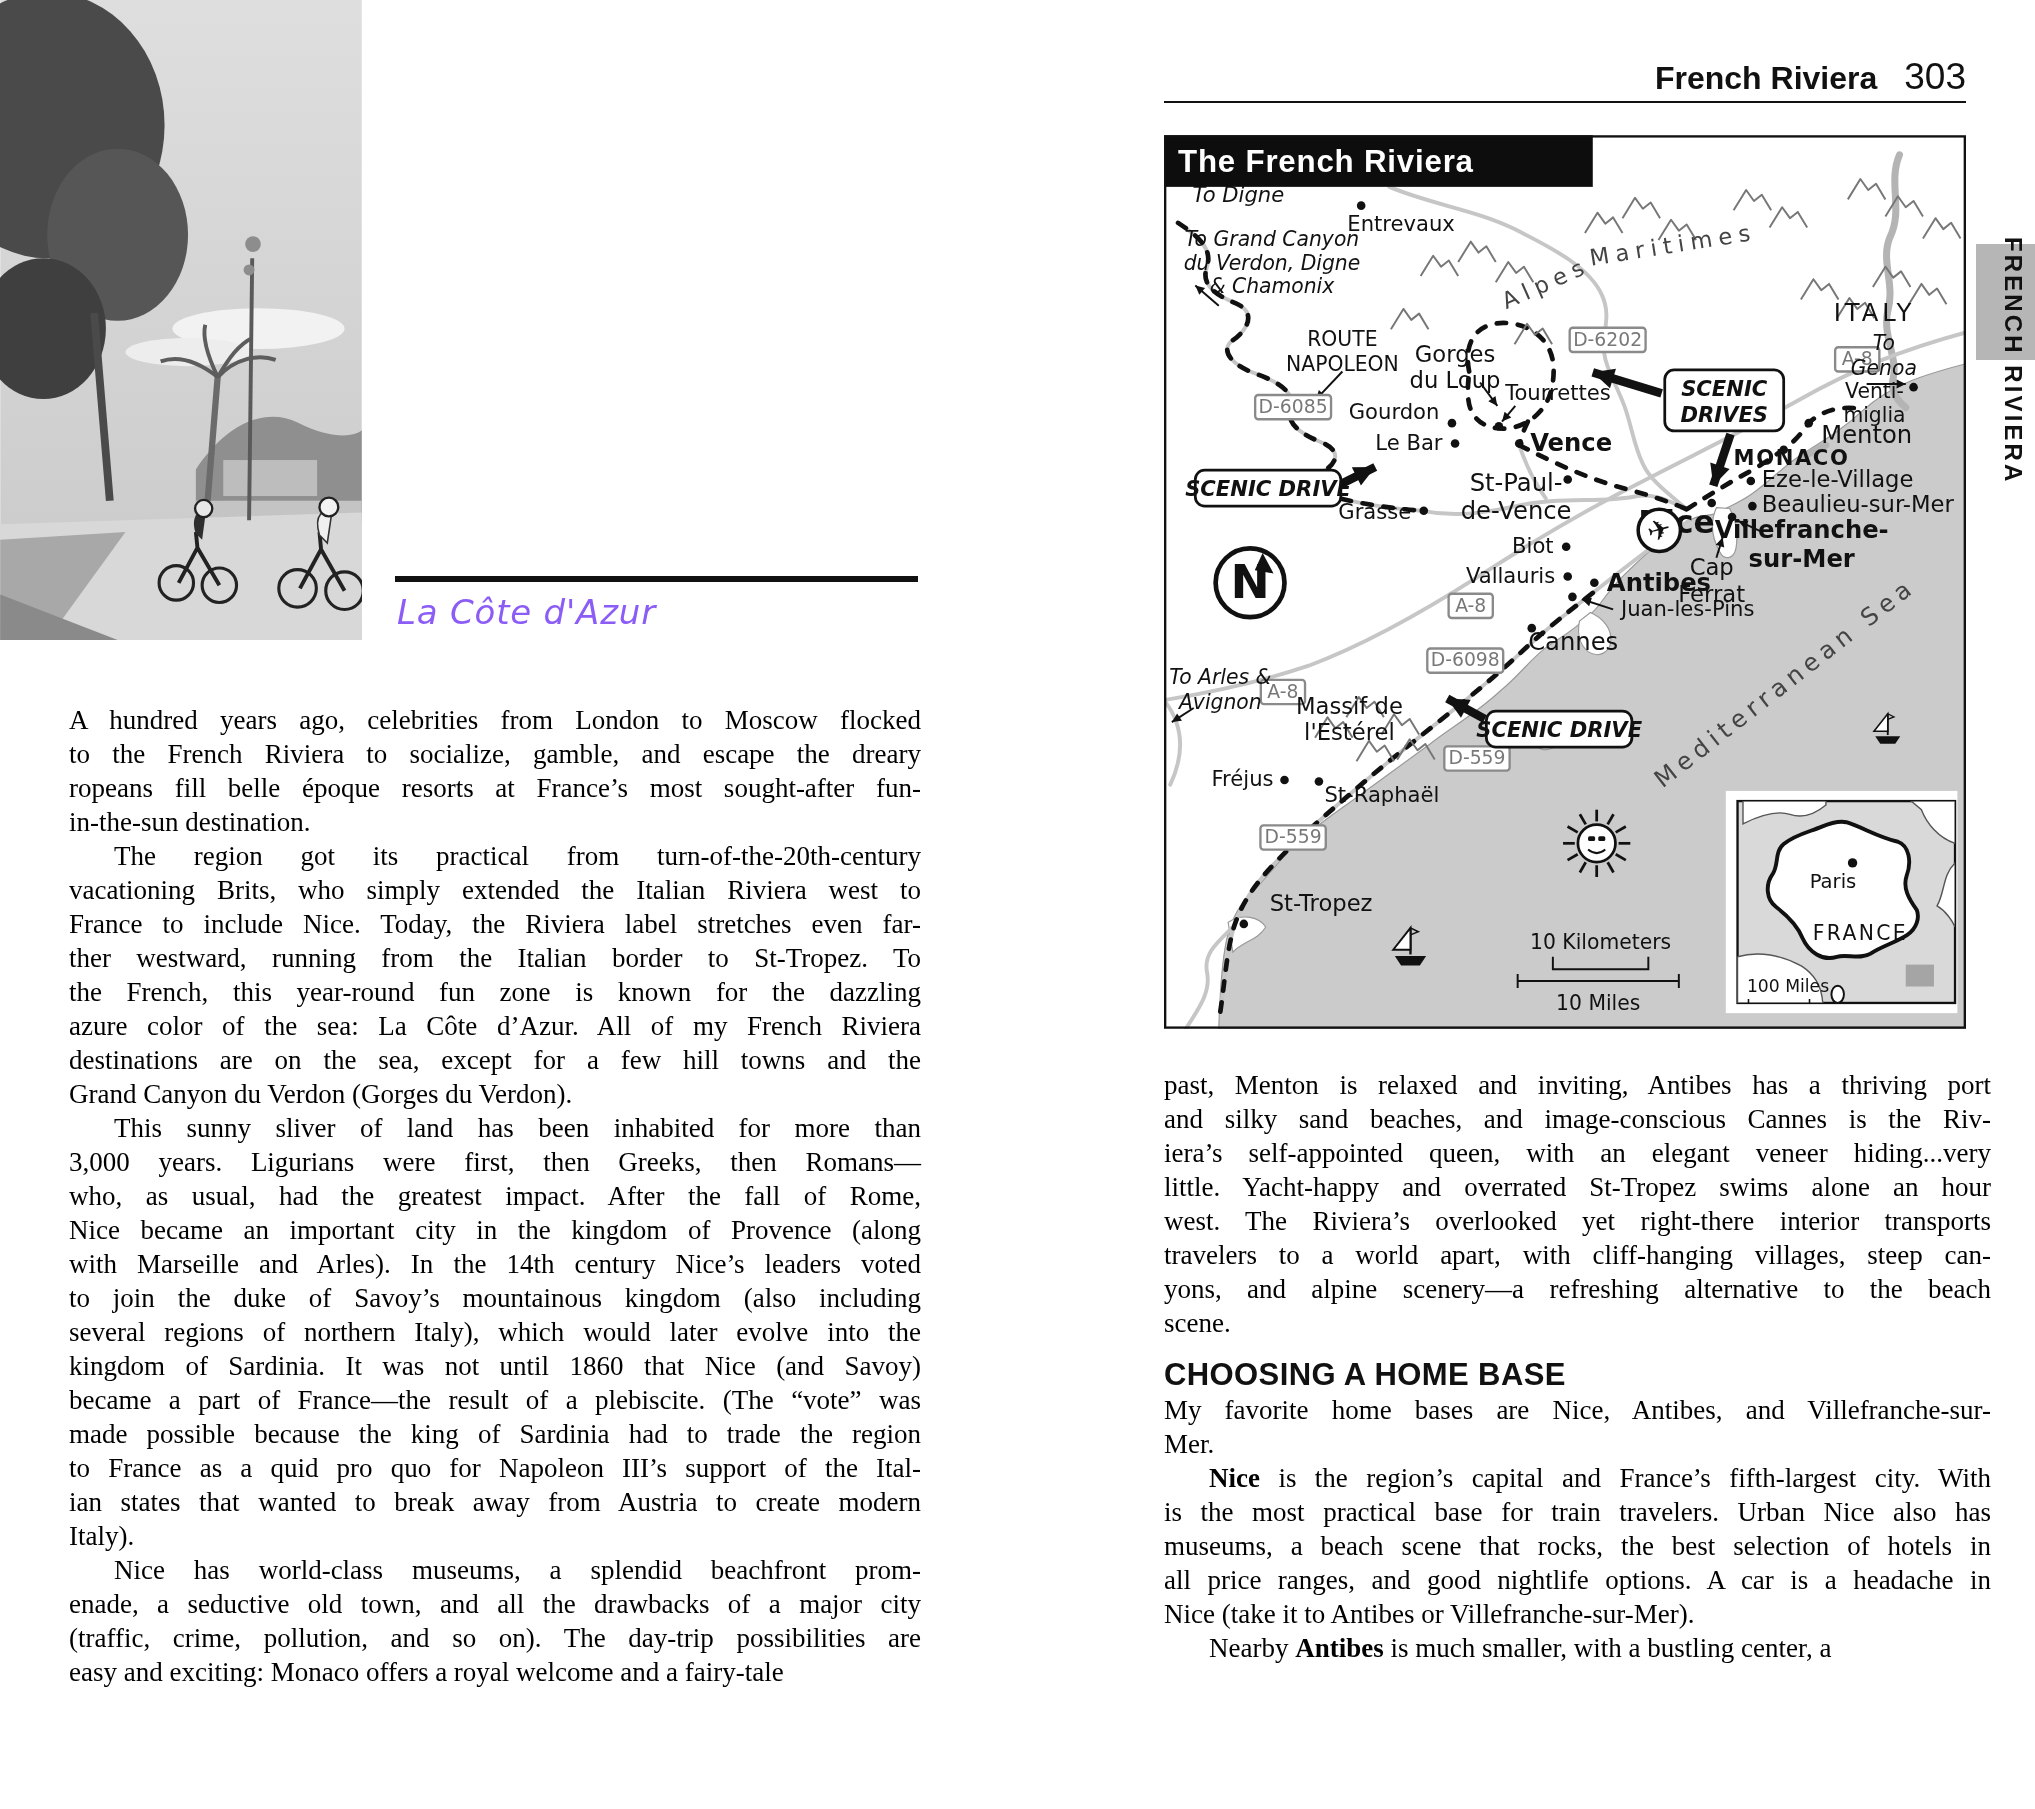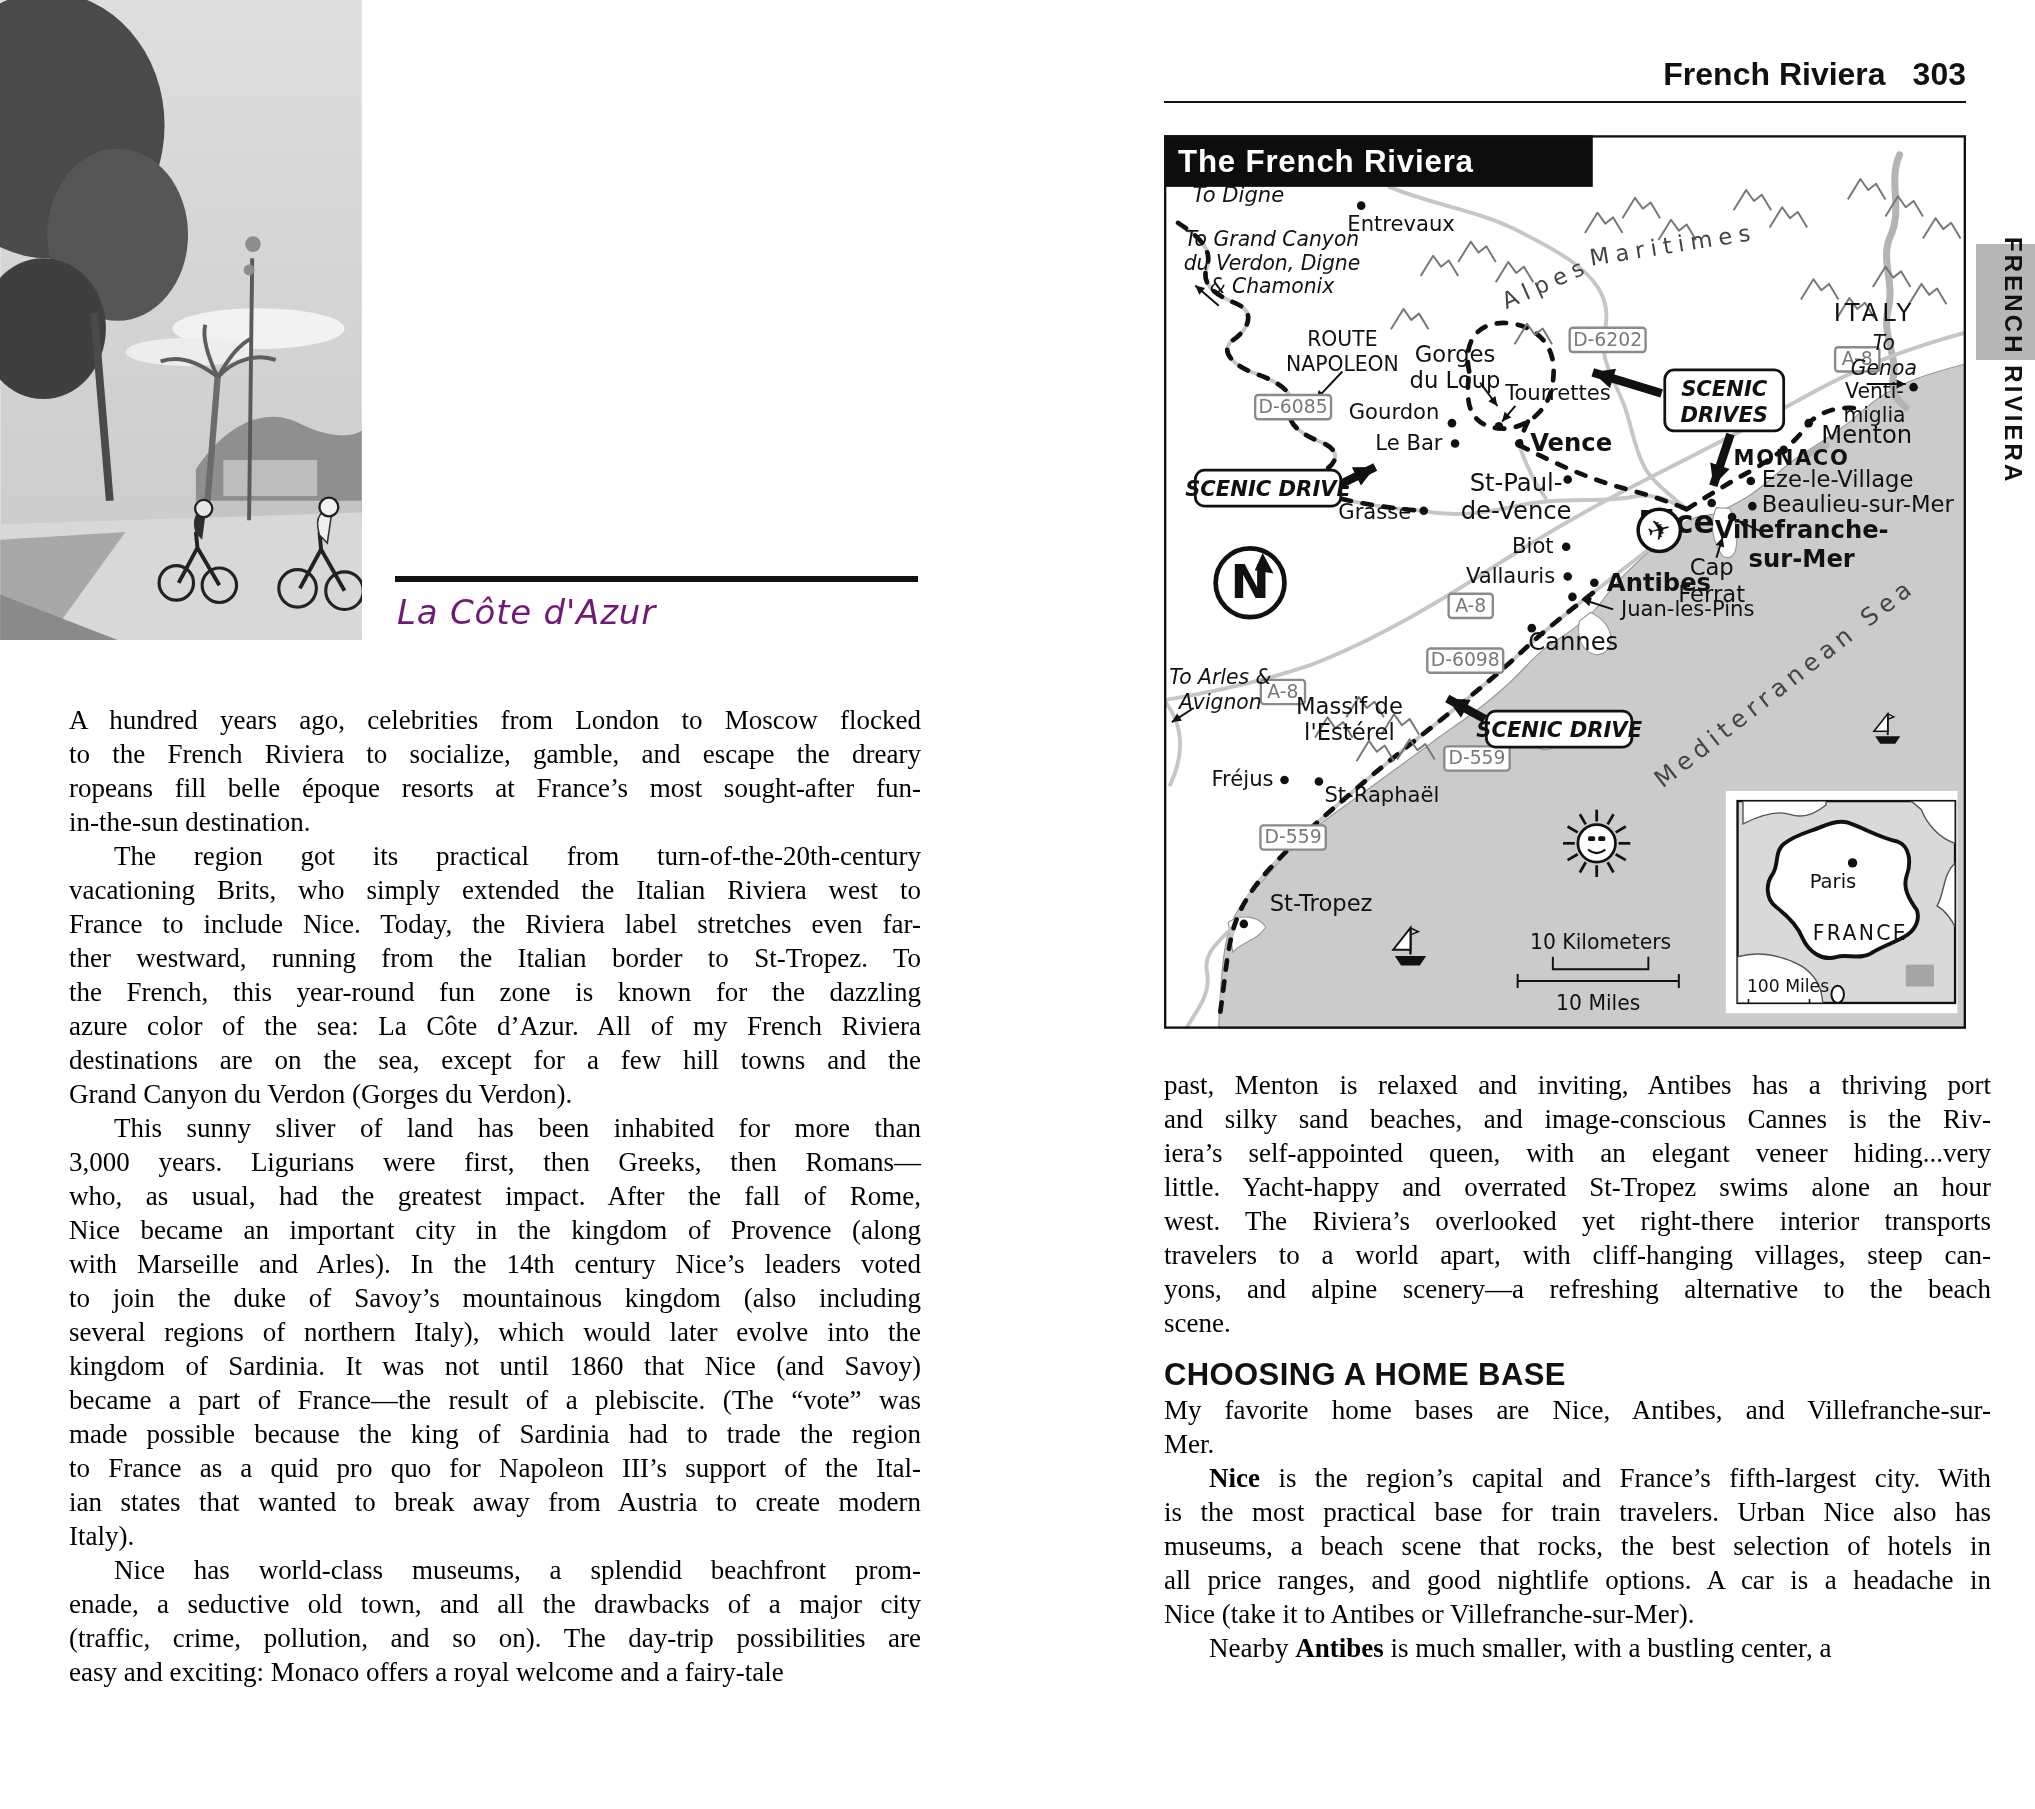--- a/index.html
+++ b/index.html
@@ -6,35 +6,35 @@
   #page{position:relative;width:2035px;height:1809px;background:#ffffff;overflow:hidden;
         font-family:"Liberation Serif",serif;color:#1b1b1b;}
   
   #photo{position:absolute;left:0;top:0;width:362px;height:640px;overflow:hidden;}
   
   #chapTitle{position:absolute;left:394px;top:390px;}
   .bigline{font-family:"Liberation Sans",sans-serif;font-weight:bold;font-size:99px;
            line-height:86px;letter-spacing:-0.8px;color:#111;}
   #titleRule{position:absolute;left:395px;top:576px;width:523px;height:5.5px;background:#111;}
   #subtitle{position:absolute;left:397px;top:592px;font-family:"DejaVu Sans",sans-serif;
-            font-style:italic;font-size:34px;letter-spacing:0.8px;color:#701a75;}
+            font-style:italic;font-size:34px;letter-spacing:0.8px;color:#8b5cf6;}
   
   .col{position:absolute;}
   #leftCol{left:69px;top:703px;width:852px;}
   #rightCol{left:1164px;top:1068px;width:827px;}
   .line{font:27px/34px "Liberation Serif",serif;color:#000000;}
   .line.j{text-align:justify;text-align-last:justify;}
   .line.ind{text-indent:45px;}
   .colHeading{font-family:"Liberation Sans",sans-serif;font-weight:bold;font-size:31px;
               color:#111;margin:17px 0 0 0;letter-spacing:0.4px;}
   
   #pgHeader{position:absolute;top:56px;left:1164px;width:802px;text-align:right;
             font-family:"Liberation Sans",sans-serif;white-space:nowrap;}
   #pgHeader .sec{font-weight:bold;font-size:32px;color:#111;}
-  #pgHeader .num{font-weight:bold;font-size:32px;color:#111;margin-left:27px;}
+  #pgHeader .num{font-weight:normal;font-size:37px;color:#111;margin-left:27px;}
   #headerRule{position:absolute;left:1164px;top:101px;width:802px;height:2.3px;background:#111;}
   
   #mapBox{position:absolute;left:1164px;top:135px;width:802px;height:894px;}
   
   #tabBand{position:absolute;right:0;top:244px;width:59px;height:116px;background:#b6b6b6;}
   #sideTab{position:absolute;right:7.8px;top:196px;height:329px;display:flex;align-items:center;}
   #sideTab span{writing-mode:vertical-rl;text-orientation:sideways;
       font-family:"Liberation Sans",sans-serif;font-weight:bold;font-size:24px;
       letter-spacing:3.1px;color:#111;}
 </style>

